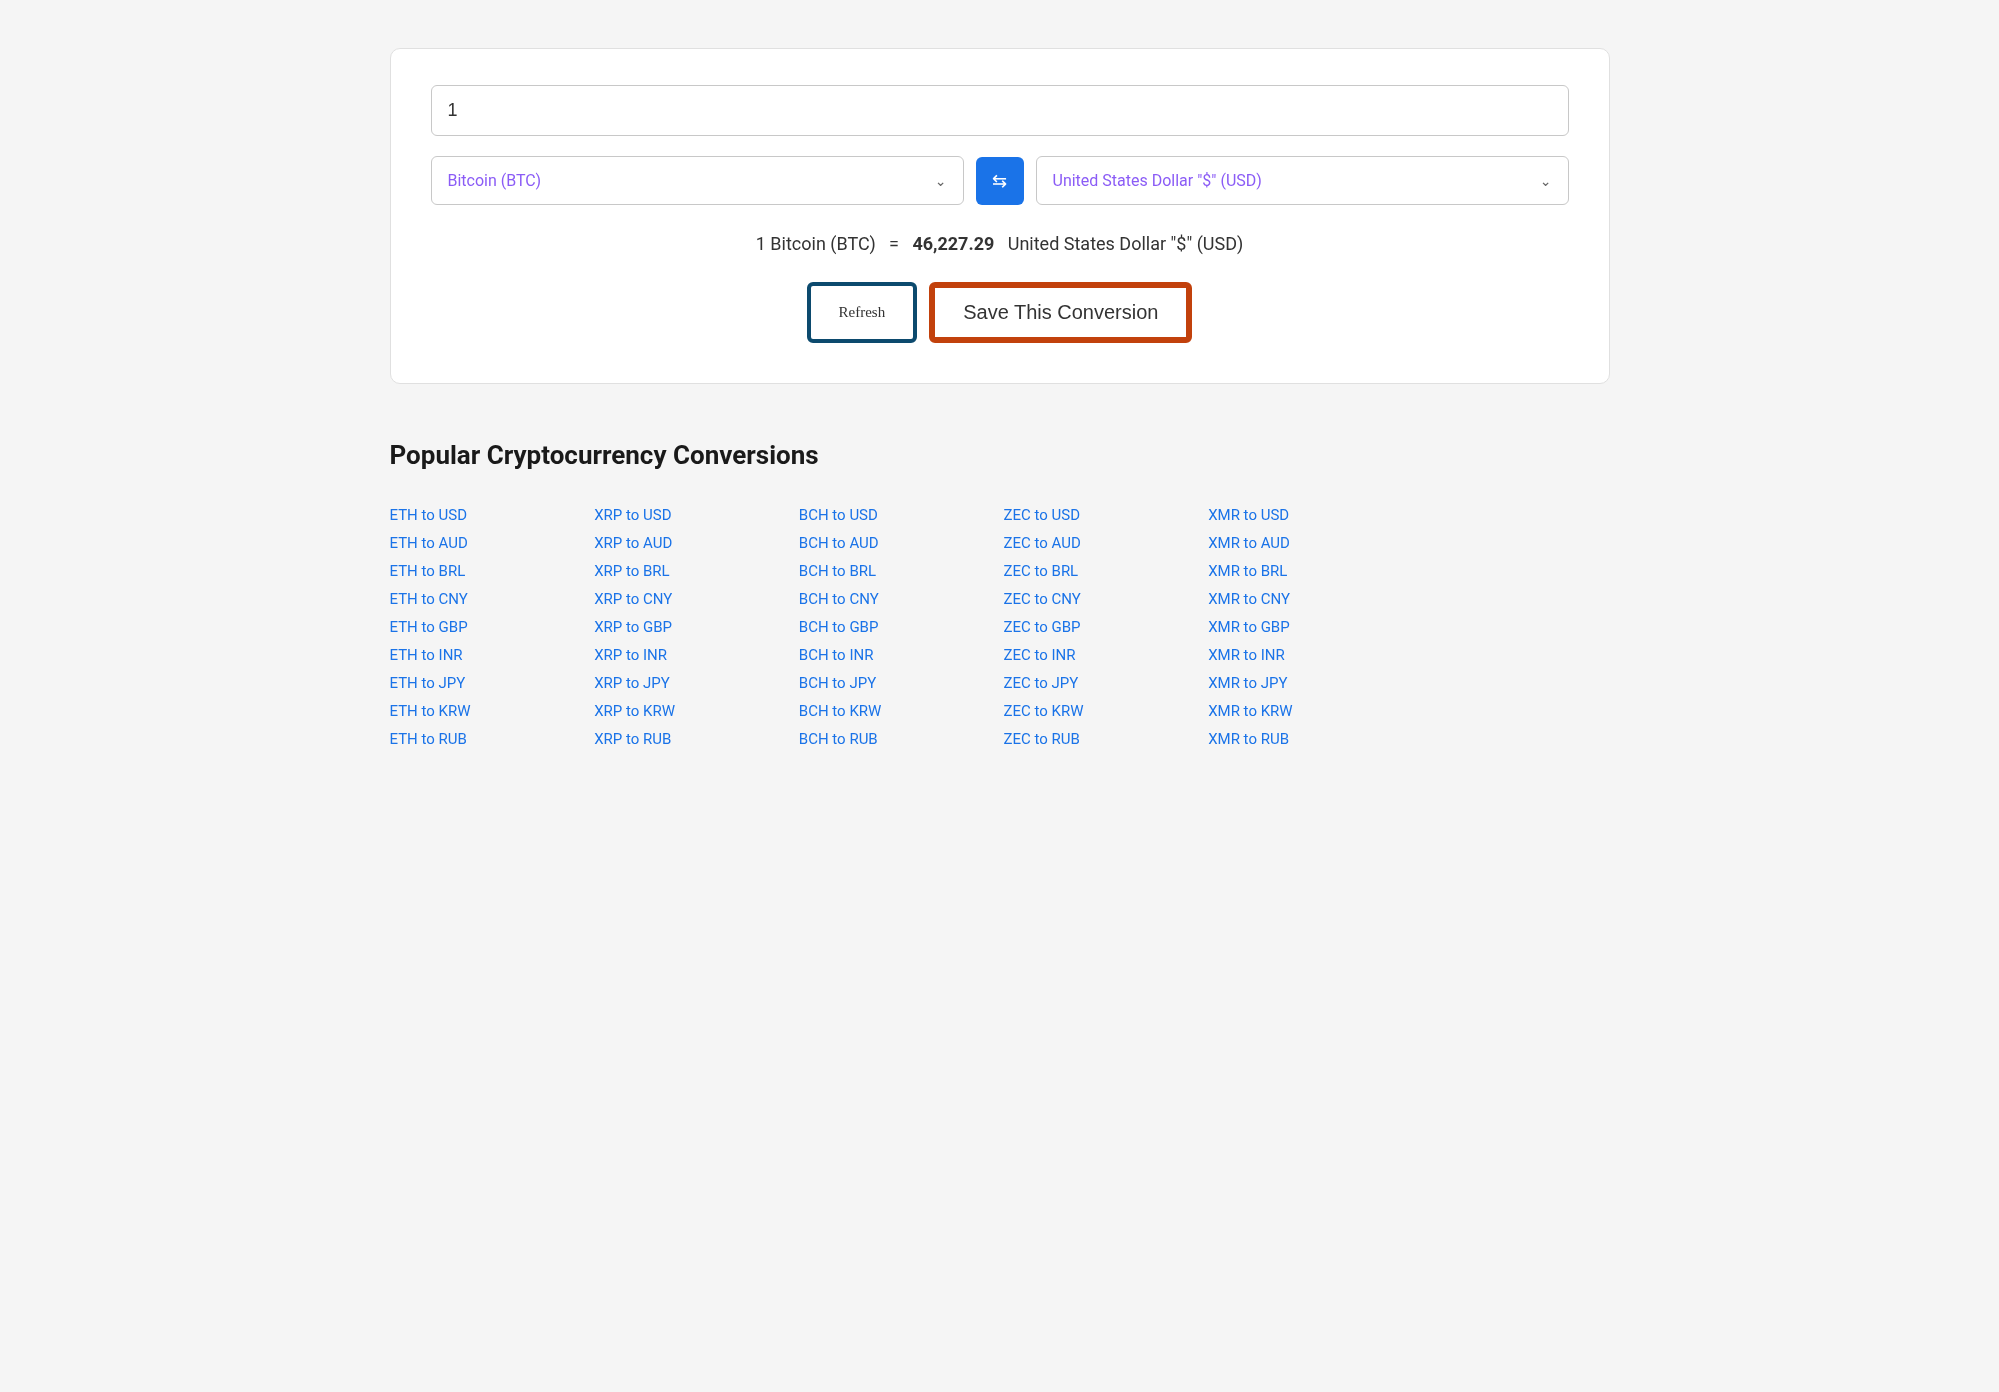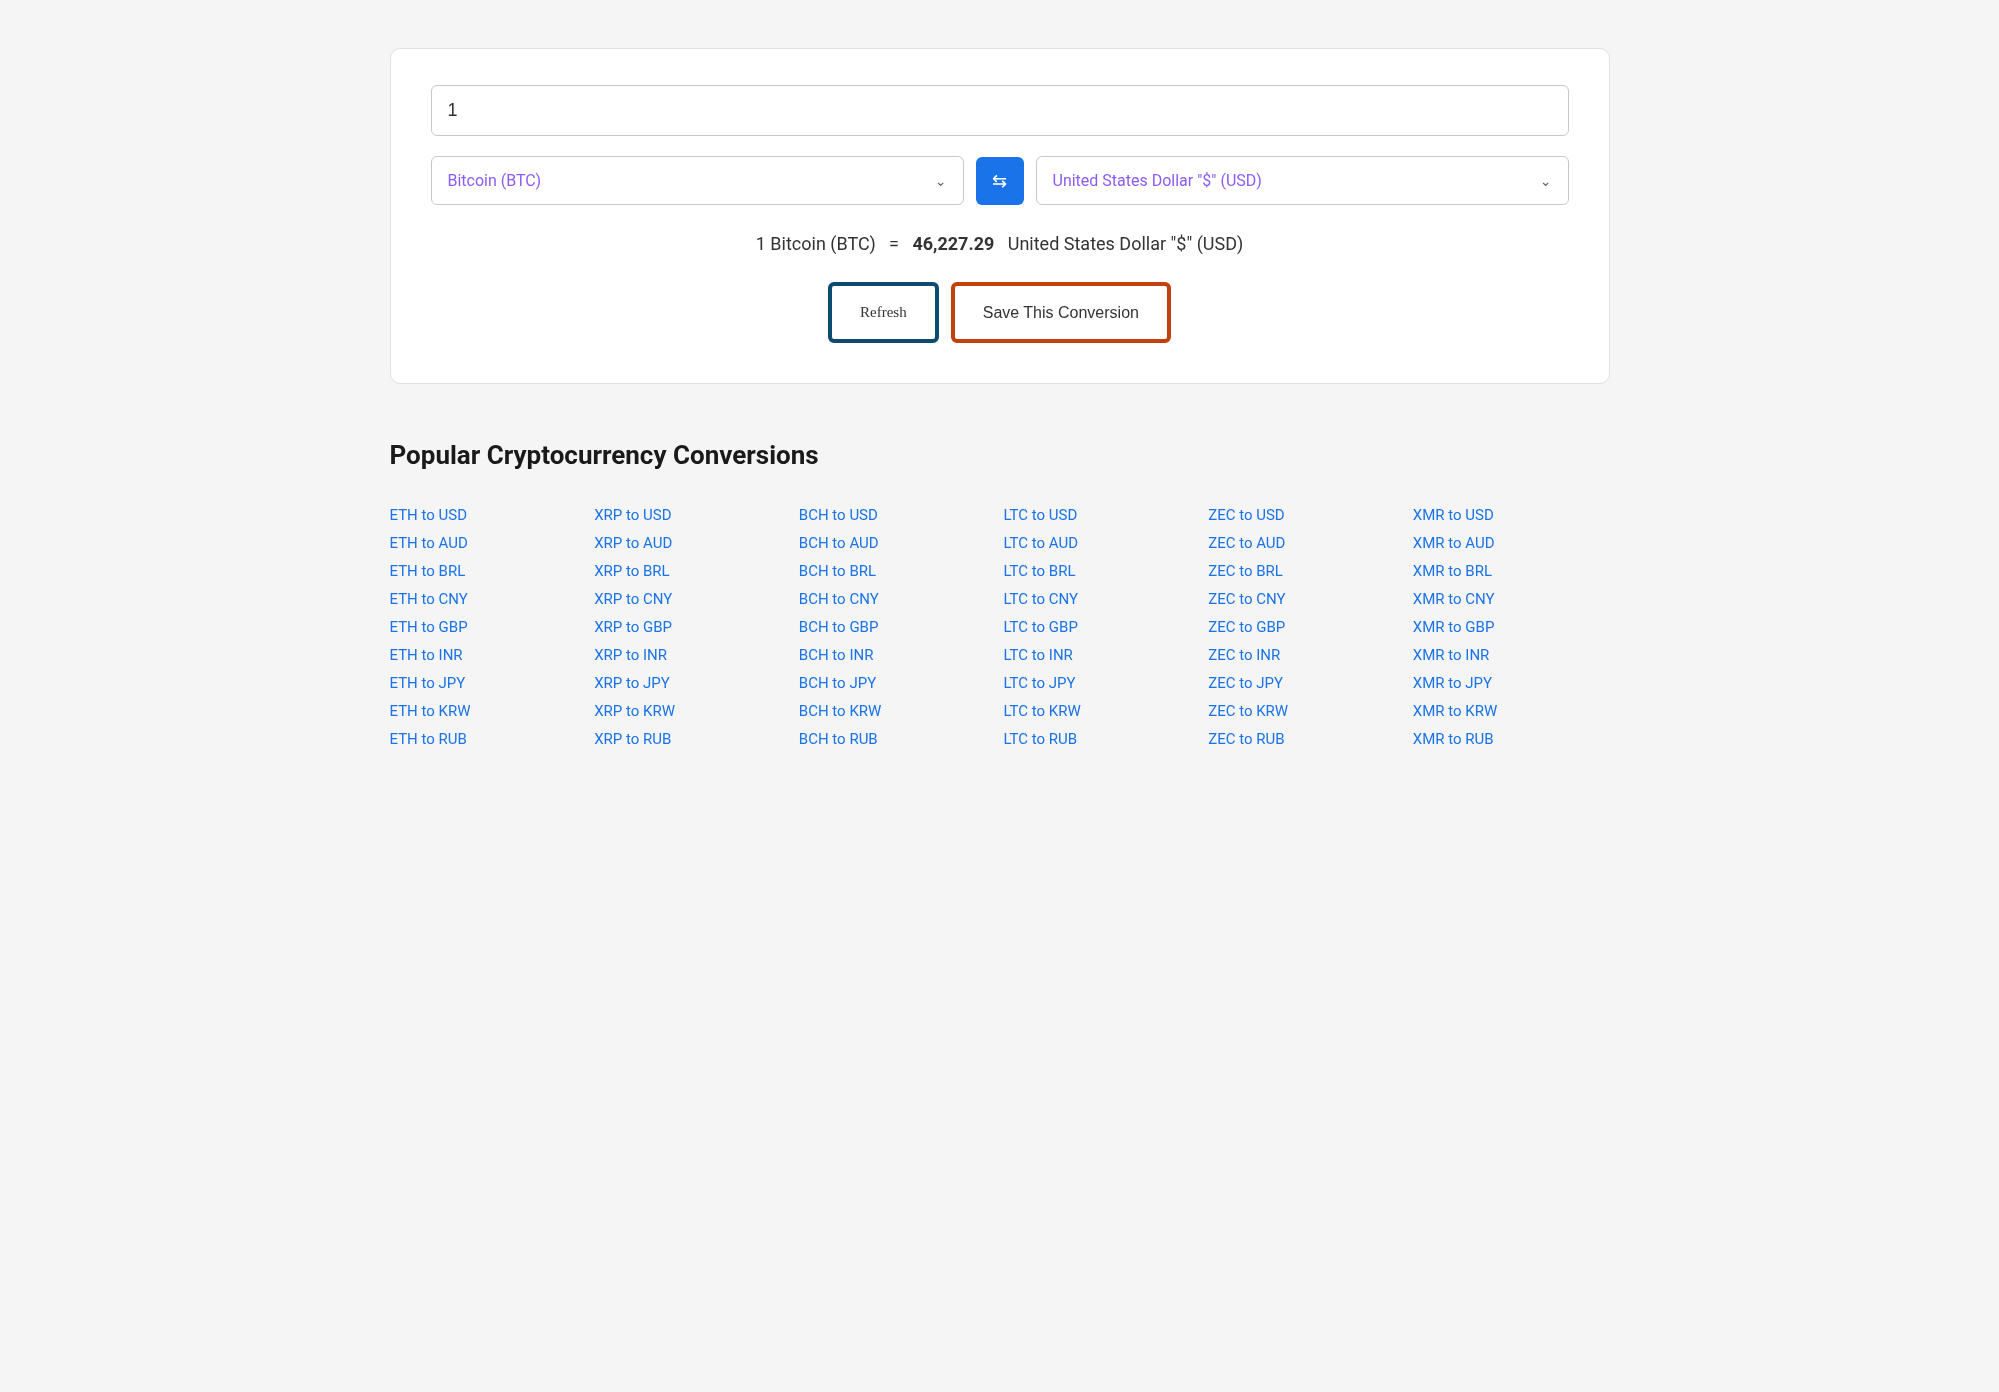--- a/index.html
+++ b/index.html
@@ -115,25 +115,25 @@
       background: #fff;
       border-radius: 6px;
       padding: 18px 28px;
       font-size: 15px;
       color: #333;
       cursor: pointer;
       font-family: Liberation Serif, serif;
     }
 
     .btn-save {
-      border: 4px solid #c2410c;
+      border: 6px solid #c2410c;
       background: #fff;
       border-radius: 6px;
       padding: 10px 28px;
-      font-size: 16px;
+      font-size: 20px;
       color: #333;
       cursor: pointer;
     }
 
     .popular-section {
       margin-top: 8px;
     }
 
     .popular-title {
       text-align: left;
@@ -239,31 +239,20 @@
           <a class="conversion-link" href="#">BCH to AUD</a>
           <a class="conversion-link" href="#">BCH to BRL</a>
           <a class="conversion-link" href="#">BCH to CNY</a>
           <a class="conversion-link" href="#">BCH to GBP</a>
           <a class="conversion-link" href="#">BCH to INR</a>
           <a class="conversion-link" href="#">BCH to JPY</a>
           <a class="conversion-link" href="#">BCH to KRW</a>
           <a class="conversion-link" href="#">BCH to RUB</a>
         </div>
         <div class="conversion-col">
-          <a class="conversion-link" href="#">LTC to USD</a>
-          <a class="conversion-link" href="#">LTC to AUD</a>
-          <a class="conversion-link" href="#">LTC to BRL</a>
-          <a class="conversion-link" href="#">LTC to CNY</a>
-          <a class="conversion-link" href="#">LTC to GBP</a>
-          <a class="conversion-link" href="#">LTC to INR</a>
-          <a class="conversion-link" href="#">LTC to JPY</a>
-          <a class="conversion-link" href="#">LTC to KRW</a>
-          <a class="conversion-link" href="#">LTC to RUB</a>
-        </div>
-        <div class="conversion-col">
           <a class="conversion-link" href="#">ZEC to USD</a>
           <a class="conversion-link" href="#">ZEC to AUD</a>
           <a class="conversion-link" href="#">ZEC to BRL</a>
           <a class="conversion-link" href="#">ZEC to CNY</a>
           <a class="conversion-link" href="#">ZEC to GBP</a>
           <a class="conversion-link" href="#">ZEC to INR</a>
           <a class="conversion-link" href="#">ZEC to JPY</a>
           <a class="conversion-link" href="#">ZEC to KRW</a>
           <a class="conversion-link" href="#">ZEC to RUB</a>
         </div>

